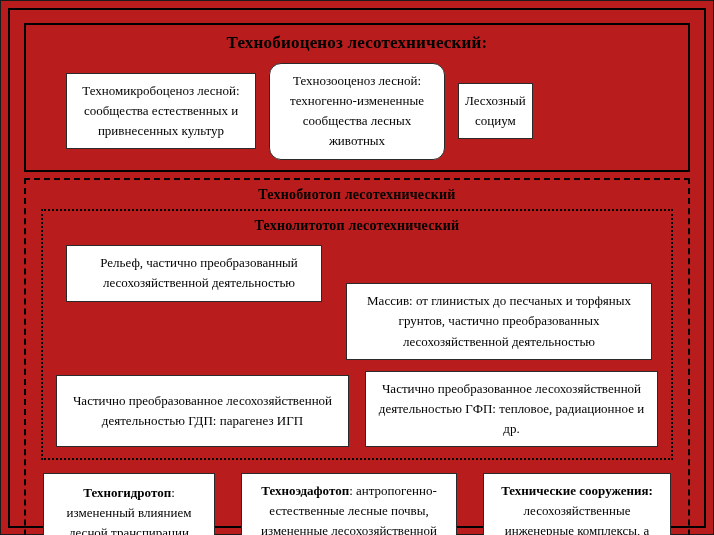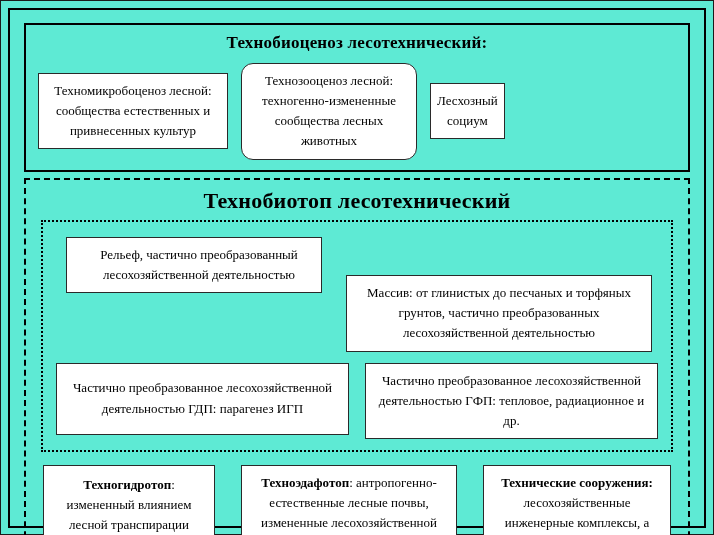--- a/index.html
+++ b/index.html
@@ -3,38 +3,38 @@
 <meta charset="utf-8">
 <style>
   html, body { margin: 0; padding: 0; background: #ffffff; }
   body {
     width: 714px; height: 535px; overflow: hidden;
     font-family: "Liberation Serif", "DejaVu Serif", serif;
     color: #000;
   }
   .page {
     position: relative; width: 714px; height: 535px;
-    box-sizing: border-box; border: 1px solid #1a1a1a; background: #5eead4;
+    box-sizing: border-box; border: 1px solid #1a1a1a; background: #b91c1c;
   }
   .frame {
     position: absolute; top: 7px; left: 7px; right: 7px; bottom: 6px;
     border: 2px solid #000; box-sizing: border-box;
     padding: 13px 14px 12px 14px;
   }
   .section-title {
     margin: 0; text-align: center; font-weight: bold;
     font-size: 17px; line-height: 1.35; letter-spacing: 0.2px;
   }
-  .sub-title { font-size: 22px; }
+  .sub-title { font-size: 14px; }
   .top-section {
     border: 2px solid #000; box-sizing: border-box;
     padding: 7px 12px 10px 12px;
   }
   .top-row {
-    display: flex; align-items: center; gap: 13px; margin-top: 8px;
+    display: flex; align-items: center; gap: 13px; margin-top: 8px; margin-left: 28px;
   }
   .box {
     box-sizing: border-box; border: 1px solid #2a2a2a; background: #fff;
     text-align: center; font-size: 13px; line-height: 1.55;
     padding: 7px 6px; display: flex; flex-direction: column;
     justify-content: center;
   }
   .tb-1 { flex: 0 0 190px; min-height: 68px; }
   .tb-2 { flex: 0 0 156px; min-height: 68px; }
   .tb-3 { flex: 0 0 176px; min-height: 68px; border-radius: 12px; }
@@ -43,21 +43,21 @@
     border: 2px dashed #000; box-sizing: border-box;
     margin-top: 6px; padding: 6px 15px 12px 15px;
   }
   .dotted-section {
     border: 2px dotted #000; box-sizing: border-box;
     margin-top: 5px; padding: 6px 13px 11px 13px;
   }
   .row1 { display: flex; align-items: flex-start; gap: 24px; margin: 9px 6px 0 10px; }
   .r1-1 { flex: 0 0 256px; min-height: 50px; padding-left: 16px; }
   .r1-2 { flex: 1 1 auto; min-height: 64px; margin-top: 38px; }
-  .row2 { display: flex; align-items: flex-start; gap: 16px; margin-top: 11px; }
+  .row2 { display: flex; align-items: flex-end; gap: 16px; margin-top: 11px; }
   .row2 .box { flex: 1 1 0; min-height: 72px; }
   .bottom-row { display: flex; align-items: flex-start; gap: 26px; margin: 13px 2px 2px 2px; }
   .bb-1 { flex: 0 0 172px; min-height: 80px; }
   .bb-2 { flex: 0 0 216px; min-height: 84px; }
   .bb-3 { flex: 1 1 auto;  min-height: 96px; }
   .lead { font-weight: bold; }
 </style>
 </head>
 <body>
 
@@ -70,20 +70,21 @@
         <div class="box tb-1">Техномикробоценоз лесной: сообщества естественных и привнесенных культур</div>
         <div class="box tb-3">Технозооценоз лесной: техногенно-измененные сообщества лесных животных</div>
         <div class="box tb-4">Лесхозный социум</div>
       </div>
     </section>
 
     <section class="dashed-section">
       <h2 class="section-title sub-title">Технобиотоп лесотехнический</h2>
 
       <div class="dotted-section">
+        <h2 class="section-title sub-title">Технолитотоп лесотехнический</h2>
 
         <div class="row1">
           <div class="box r1-1">Рельеф, частично преобразованный лесохозяйственной деятельностью</div>
           <div class="box r1-2">Массив: от глинистых до песчаных и торфяных грунтов, частично преобразованных лесохозяйственной деятельностью</div>
         </div>
 
         <div class="row2">
           <div class="box">Частично преобразованное лесохозяйственной деятельностью ГДП: парагенез ИГП</div>
           <div class="box">Частично преобразованное лесохозяйственной деятельностью ГФП: тепловое, радиационное и др.</div>
         </div>

